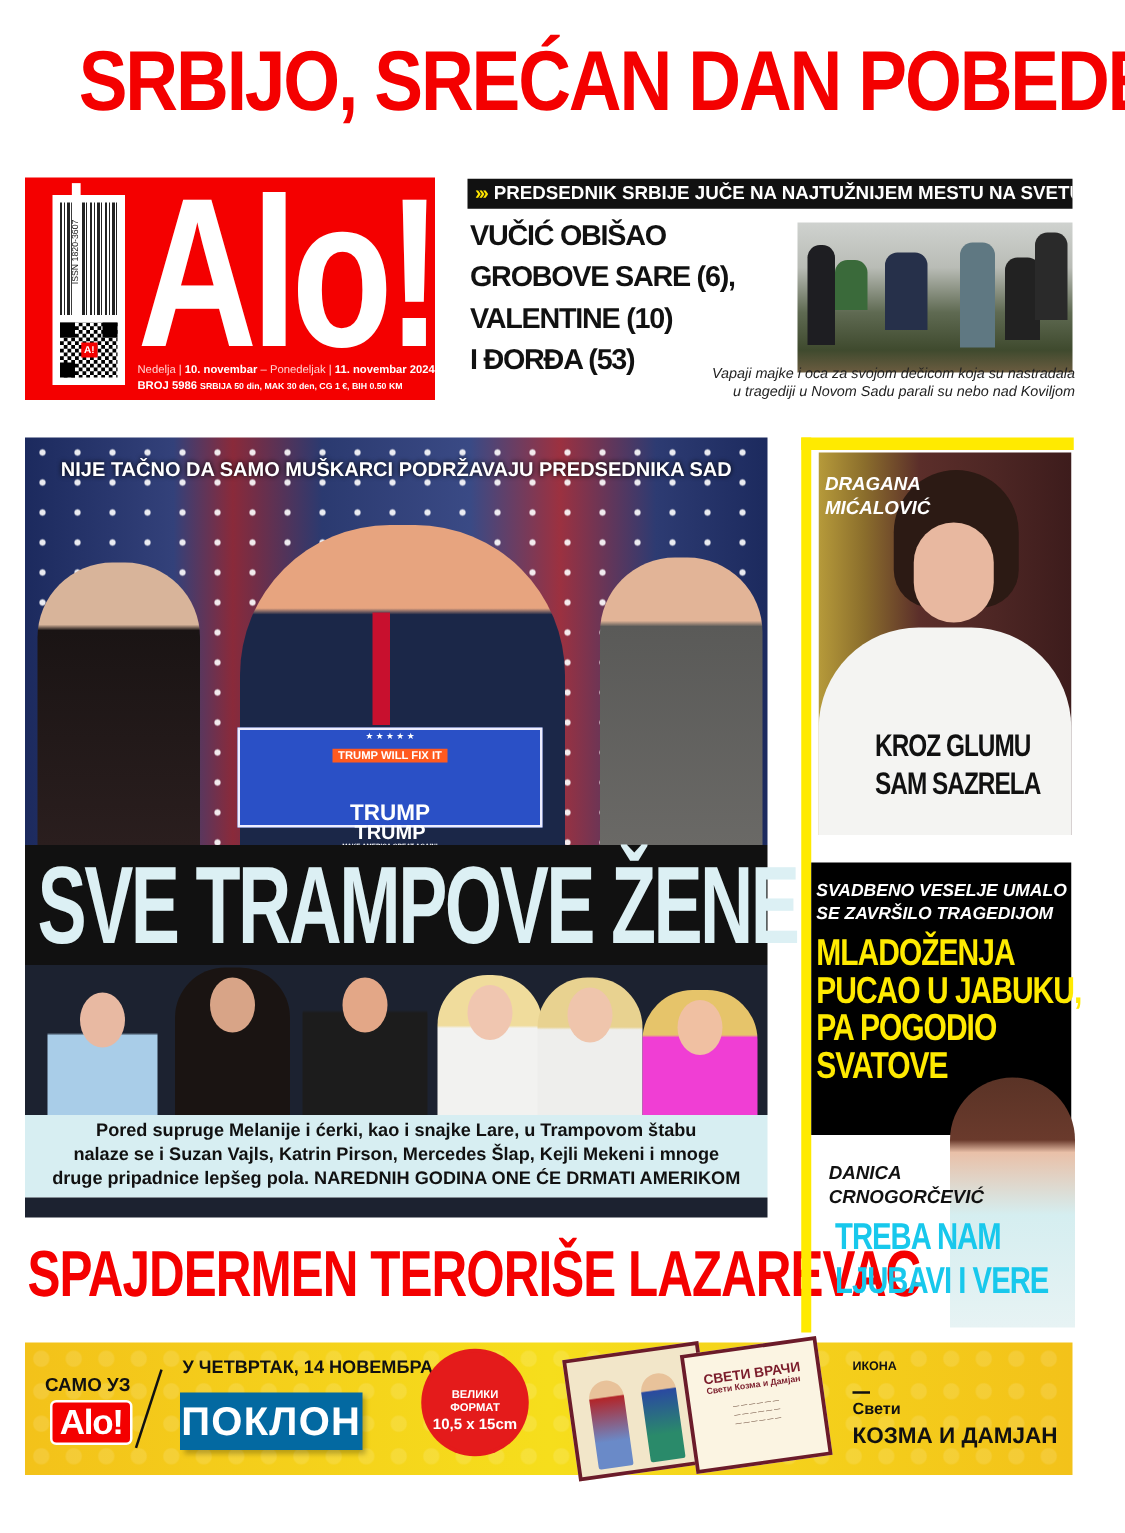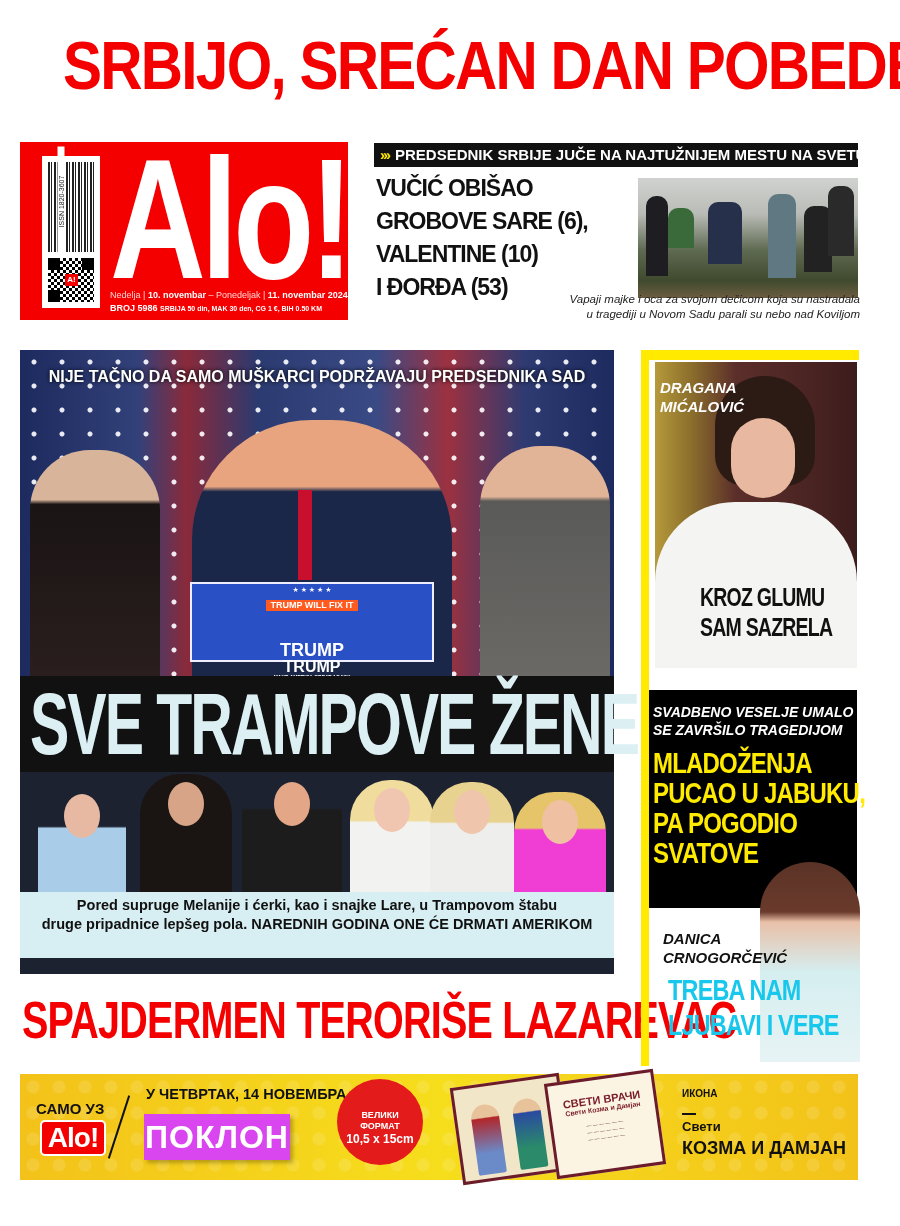--- a/index.html
+++ b/index.html
@@ -98,21 +98,21 @@
   
   .promo { left: 20px; top: 1074px; width: 838px; height: 106px;
     background:
       radial-gradient(circle, rgba(255,255,255,0.12) 6px, transparent 7px) 0 0/26px 26px,
       linear-gradient(90deg, #f3c21a 0%, #f6de1c 50%, #f3c21a 100%); }
   .promo-samo { left: 36px; top: 1100px; color: #111; font-size: 15px; font-weight: 900; }
   .promo-logo { left: 40px; top: 1120px; width: 66px; height: 36px; background: #f40000; border: 2px solid #fff;
     border-radius: 5px; color: #fff; font-size: 28px; font-weight: 900; text-align: center; line-height: 32px; letter-spacing: -1px; }
   .promo-slash { left: 118px; top: 1094px; width: 2px; height: 66px; background: #111; transform: rotate(18deg); }
   .promo-date { left: 146px; top: 1086px; color: #111; font-size: 14.5px; font-weight: 900; white-space: nowrap; }
-  .promo-gift { left: 144px; top: 1114px; width: 146px; height: 46px; background: #d946ef; color: #fff;
+  .promo-gift { left: 144px; top: 1114px; width: 146px; height: 46px; background: #0369a1; color: #fff;
     font-size: 32px; font-weight: 900; text-align: center; line-height: 46px; letter-spacing: 1px;
     box-shadow: 3px 3px 4px rgba(0,0,0,0.25); }
   .promo-seal { left: 340px; top: 1082px; width: 80px; height: 80px; border-radius: 50%; background: #e41b1b;
     color: #fff; text-align: center; box-shadow: 0 0 0 3px #e41b1b; }
   .promo-seal .l1 { font-size: 9px; font-weight: 900; margin-top: 28px; line-height: 11px; }
   .promo-seal .l2 { font-size: 12px; font-weight: 900; line-height: 14px; }
   .promo-icon-card { left: 456px; top: 1080px; width: 110px; height: 98px; background: #f2e6c9;
     border: 3px solid #6b1b2a; transform: rotate(-8deg); }
   .promo-icon-card .saint { position: absolute; bottom: 4px; width: 28px; height: 70px; border-radius: 14px 14px 2px 2px; }
   .promo-text-card { left: 550px; top: 1076px; width: 110px; height: 96px; background: #fbf4e2;
@@ -204,20 +204,21 @@
     </div>
   <div class="woman" style="left:410px;width:84px;height:110px;background:linear-gradient(180deg,#e8d290 0 36%,#eeeeec 38%)">
       <div class="face" style="background:#efc5ac"></div>
     </div>
   <div class="woman" style="left:494px;width:92px;height:100px;background:linear-gradient(180deg,#e6c46a 0 36%,#f03ed4 38%)">
       <div class="face" style="background:#f0c0a2"></div>
     </div>
 </div>
 <div class="abs main-caption cond">
   <div>Pored supruge Melanije i ćerki, kao i snajke Lare, u Trampovom štabu</div>
+  <div>nalaze se i Suzan Vajls, Katrin Pirson, Mercedes Šlap, Kejli Mekeni i mnoge</div>
   <div><span>druge pripadnice lepšeg pola.</span> <span style="font-weight:900">NAREDNIH GODINA ONE ĆE DRMATI AMERIKOM</span></div>
 </div>
 <div class="abs main-caption-bottom"></div>
 
 <div class="abs spider-headline cond">SPAJDERMEN TERORIŠE LAZAREVAC</div>
 
 <div class="abs yellow-rail"></div>
 <div class="abs yellow-top"></div>
 
 <div class="abs celeb1-photo">

